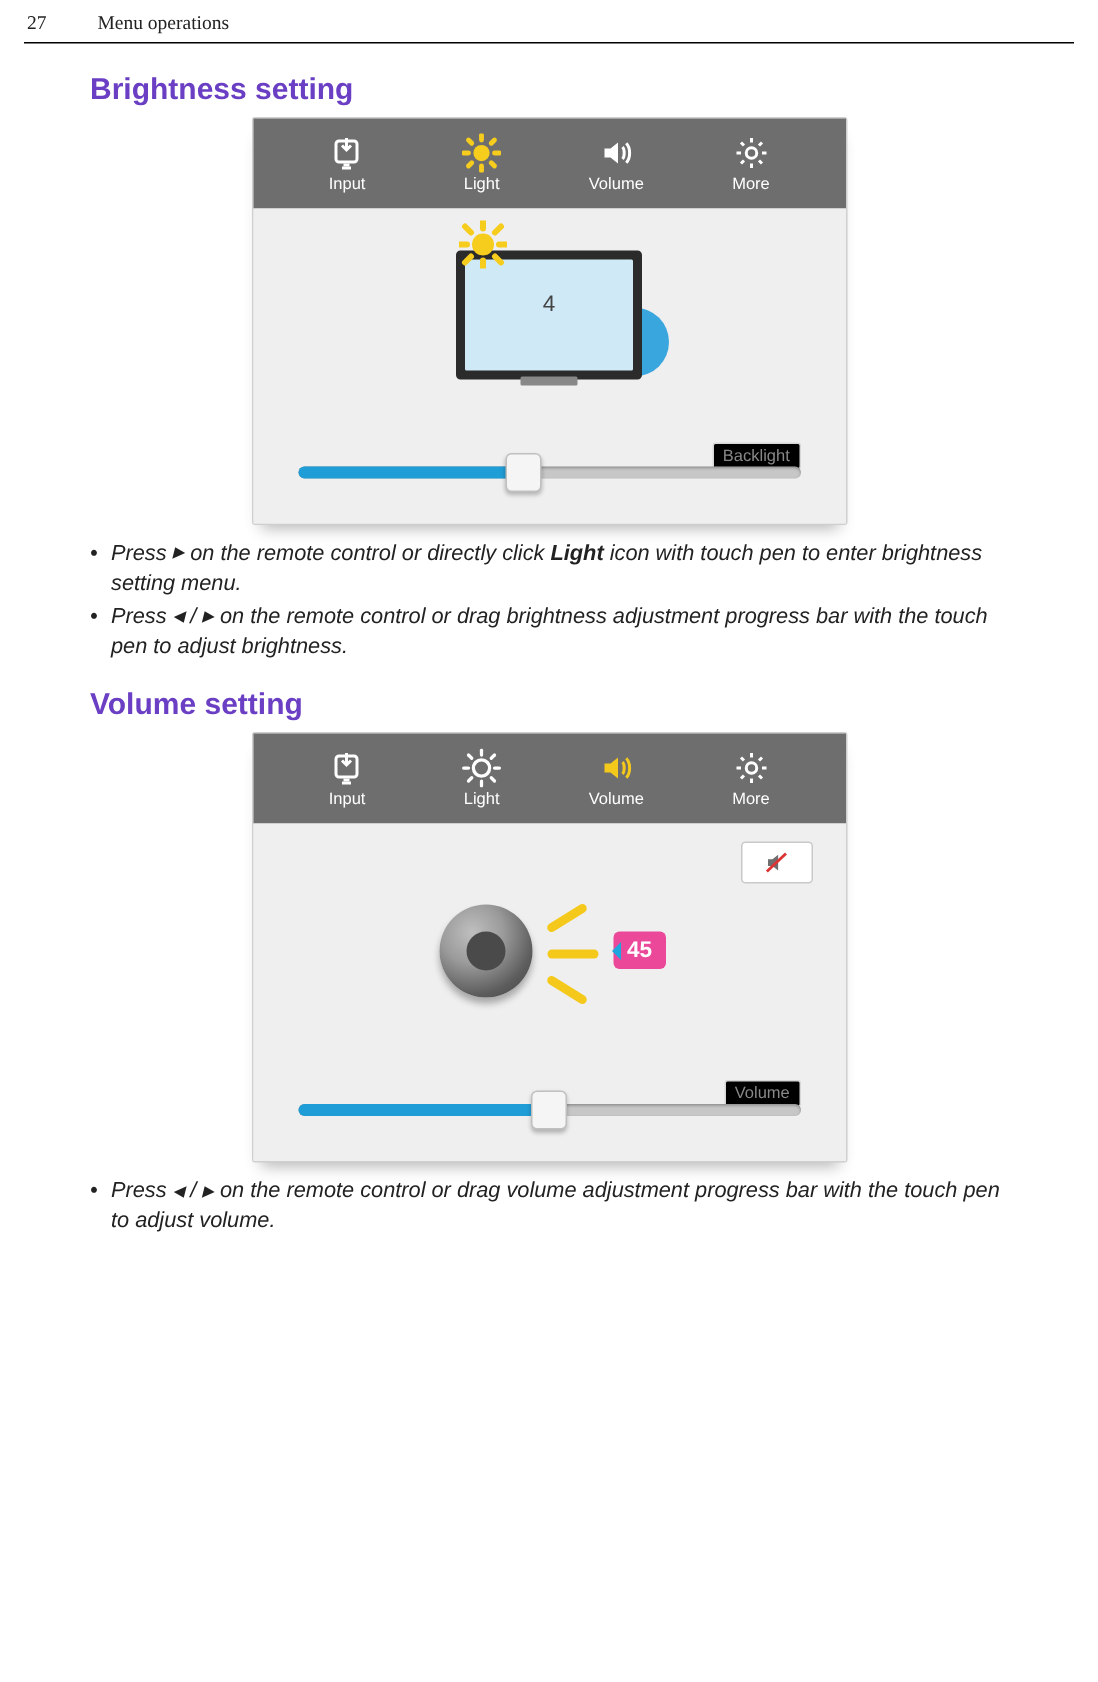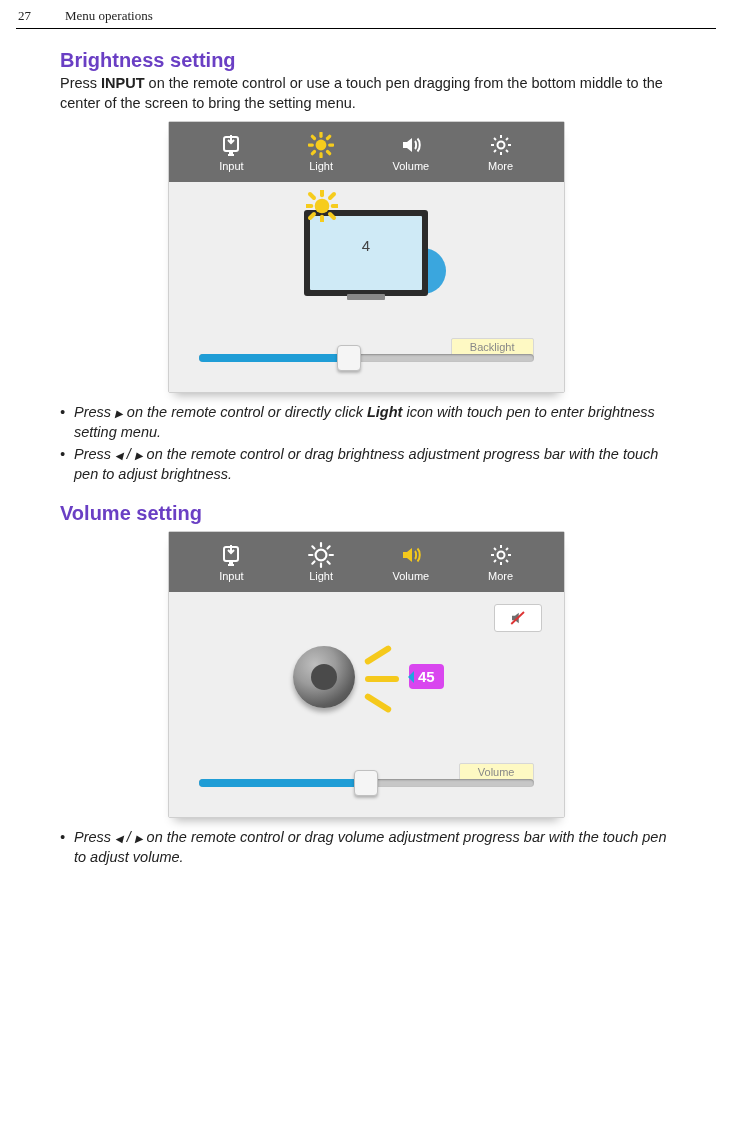--- a/index.html
+++ b/index.html
@@ -168,24 +168,24 @@
   .slider-row {
     position: absolute;
     left: 30px;
     right: 30px;
     bottom: 30px;
   }
   .slider-label-box {
     position: absolute;
     right: 0px;
     top: -16px;
-    background: #fef9c3;
+    background: #000000;
     border: 1px solid #d7d7d7;
     border-radius: 2px;
-    padding: 2px 18px;
+    padding: 2px 6px;
     font-size: 11px;
     color: #888;
   }
   .track {
     position: relative;
     height: 8px;
     border-radius: 4px;
     background: #c7c7c7;
     box-shadow: inset 0 1px 2px rgba(0,0,0,.3);
   }
@@ -252,21 +252,21 @@
     border-radius: 3px;
     height: 6px;
   }
   .ray1 { width: 30px; left: 82px; top: 16px; transform: rotate(-32deg); }
   .ray2 { width: 34px; left: 84px; top: 40px; }
   .ray3 { width: 30px; left: 82px; top: 64px; transform: rotate(32deg); }
   .vol-badge {
     position: absolute;
     left: 128px;
     top: 28px;
-    background: #d946ef;
+    background: #ec4899;
     color: #fff;
     font-weight: bold;
     font-size: 15px;
     padding: 4px 9px;
     border-radius: 4px;
   }
   .vol-badge::before{
     content:"";
     position:absolute;
     left:-7px; top:50%;
@@ -283,23 +283,20 @@
 <body>
 
 <div class="header">
   <span class="page-num">27</span>
   <span class="page-title">Menu operations</span>
 </div>
 
 <div class="content">
 
   <h2 class="section-title">Brightness setting</h2>
-  <p class="paragraph">
-    <span>Press </span><span class="bold">INPUT</span><span> on the remote control or use a touch pen dragging from the bottom middle to the center of the screen to bring the setting menu.</span>
-  </p>
 
   <div class="ui-panel">
     <div class="tab-bar">
       <div class="tab-spacer"></div>
       <div class="tab">
         <span class="tab-icon">
           <svg viewBox="0 0 24 24" width="24" height="24">
               <rect x="5" y="4" width="14" height="14" rx="2" fill="none" stroke="#fff" stroke-width="2"></rect>
               <line x1="12" y1="2" x2="12" y2="9" stroke="#fff" stroke-width="2"></line>
               <polyline points="9,7 12,10 15,7" fill="none" stroke="#fff" stroke-width="2"></polyline>

